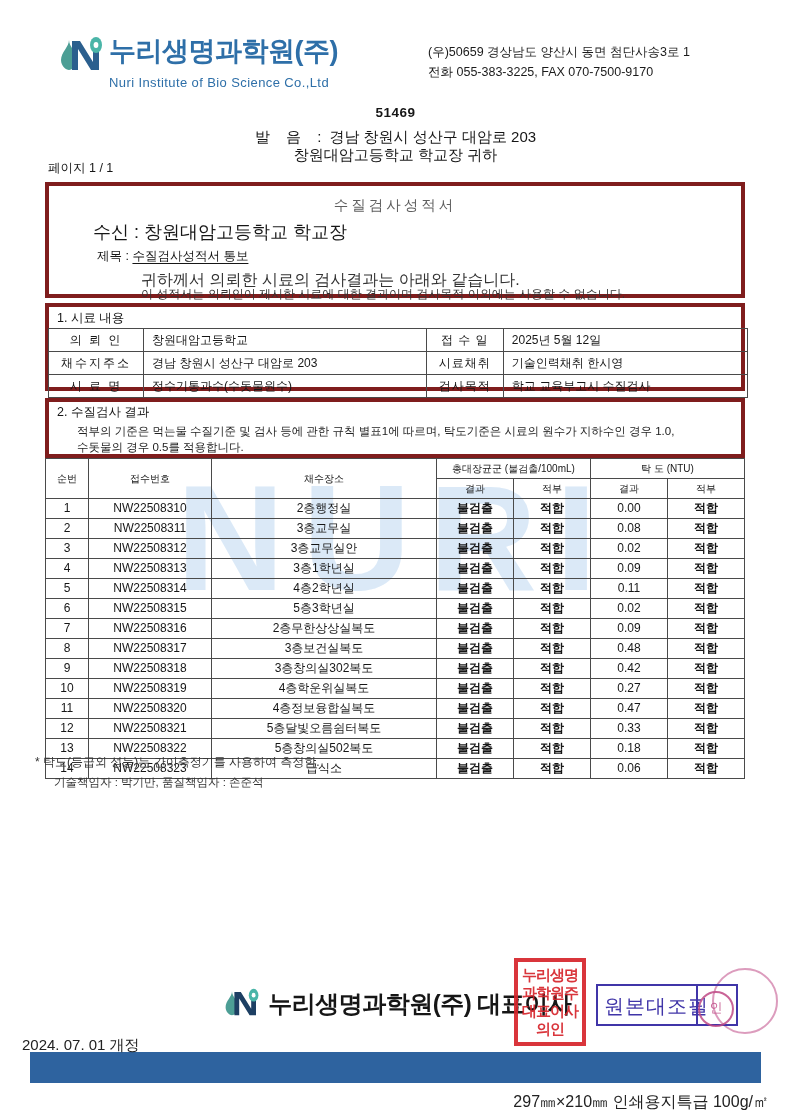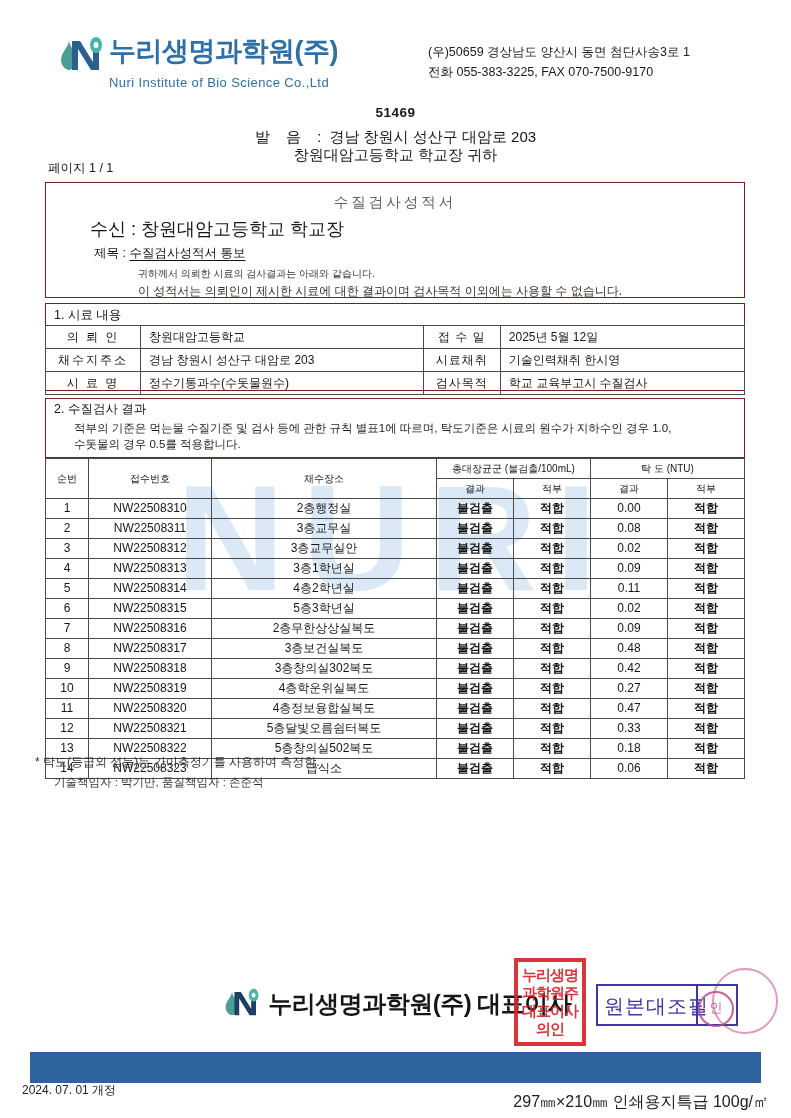--- a/index.html
+++ b/index.html
@@ -46,31 +46,31 @@
   .addr { position:absolute; left:428px; top:6px; font-size:12.5px; line-height:20px; color:#1b1b1b; white-space:nowrap;}
 
   
   .docno { position:absolute; left:0; right:0; top:105px; text-align:center; font-size:13.5px; font-weight:bold; letter-spacing:.5px;}
   .recv { position:absolute; left:0; right:0; top:128px; text-align:center; font-size:15px; line-height:18px;}
   .recv .lbl { letter-spacing:6px; margin-right:2px;}
   .recv-l2 { }
   .pageno { position:absolute; left:48px; top:160px; font-size:12.5px; }
 
   
-  .box { position:absolute; border:1px solid #7f1d1d; box-sizing:border-box; }
+  .box { position:absolute; border:4px solid #7f1d1d; box-sizing:border-box; }
 
   .box-top { left:45px; top:182px; width:700px; height:116px; }
   .title-main {
     position:absolute; left:0; right:0; top:10px; text-align:center;
     font-size:14.5px; color:#5f5f5f; letter-spacing:3px;
   }
   .t-susin { position:absolute; left:44px; top:34px; font-size:18px; white-space:nowrap;}
   .t-jemok { position:absolute; left:48px; top:62px; font-size:12.5px; white-space:nowrap;}
   .t-jemok u { text-underline-offset:3px; }
-  .note1 { position:absolute; left:92px; top:84px; font-size:10px; color:#333; white-space:nowrap;}
+  .note1 { position:absolute; left:92px; top:84px; font-size:16px; color:#333; white-space:nowrap;}
   .note2 { position:absolute; left:92px; top:100px; font-size:12px; color:#333; white-space:nowrap;}
   .meta { position:absolute; left:485px; top:30px; font-size:12.5px; line-height:18.5px; white-space:nowrap;}
   .meta .k { display:inline-block; width:62px; }
 
   
   .sec1 { left:45px; top:303px; width:700px; height:88px; }
   .sec1-title { position:absolute; left:8px; top:3px; font-size:12.5px; }
   .sec1 table { position:absolute; left:-1px; top:21px; width:700px; border-collapse:collapse; }
   .sec1 td { border:1px solid #4a4a4a; height:22px; font-size:12px; padding:0 8px; }
   .sec1 td.k { text-align:center; width:86px; letter-spacing:2px; }
@@ -140,21 +140,21 @@
     border:2px solid #c04a86; border-radius:50%; color:#c04a86;
     font-size:13px; text-align:center; line-height:30px; opacity:.85;
   }
   .seal-circle {
     position:absolute; left:712px; top:968px; width:62px; height:62px;
     border:2px solid #c04a86; border-radius:50%; z-index:4; opacity:.55;
   }
 
   
   .bar-blue { position:absolute; left:30px; top:1052px; width:731px; height:31px; background:#2e639f; }
-  .foot-left  { position:absolute; left:22px; top:1082px; font-size:12px; color:#222; }
+  .foot-left  { position:absolute; left:22px; top:1036px; font-size:15px; color:#222; }
   .foot-right { position:absolute; right:22px; top:1092px; font-size:16px; color:#222; }
 </style>
 </head>
 <body>
 
 <div class="page">
 
   <div class="watermark">NURI</div>
 
   <div class="content">

